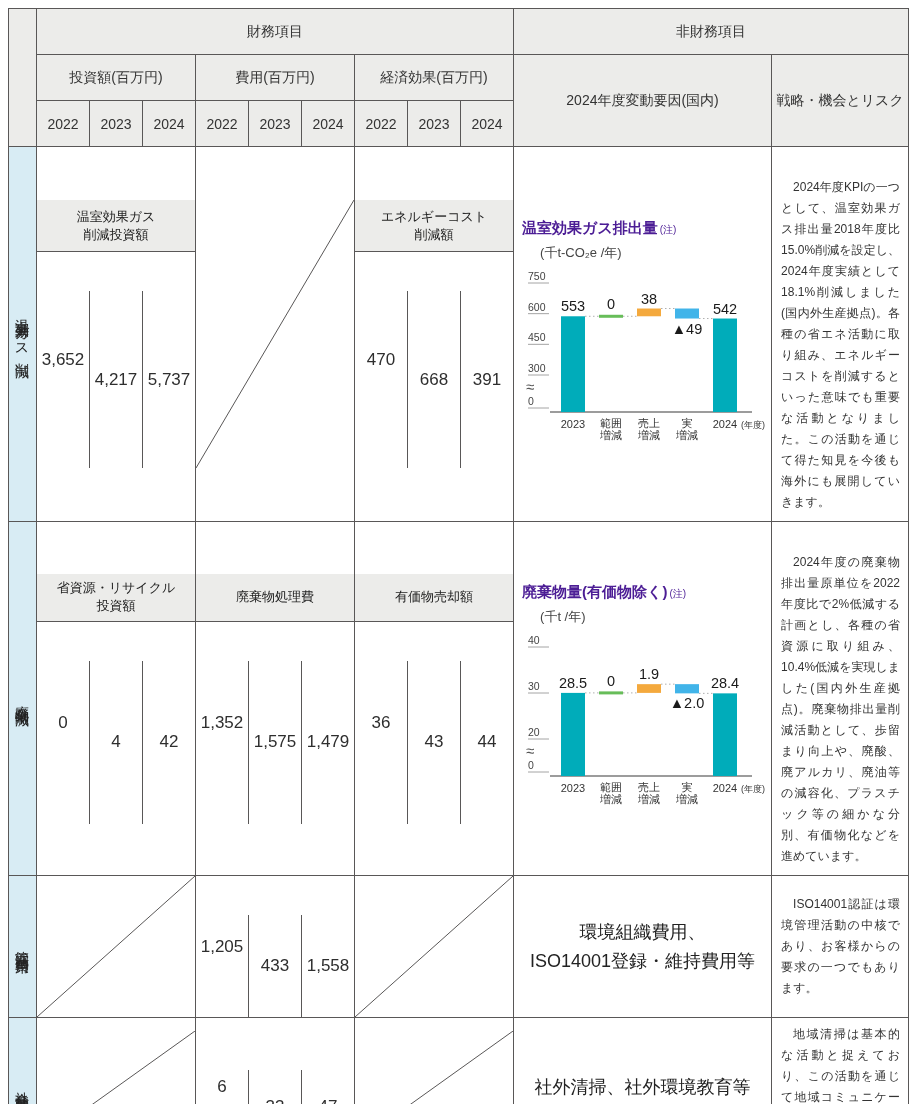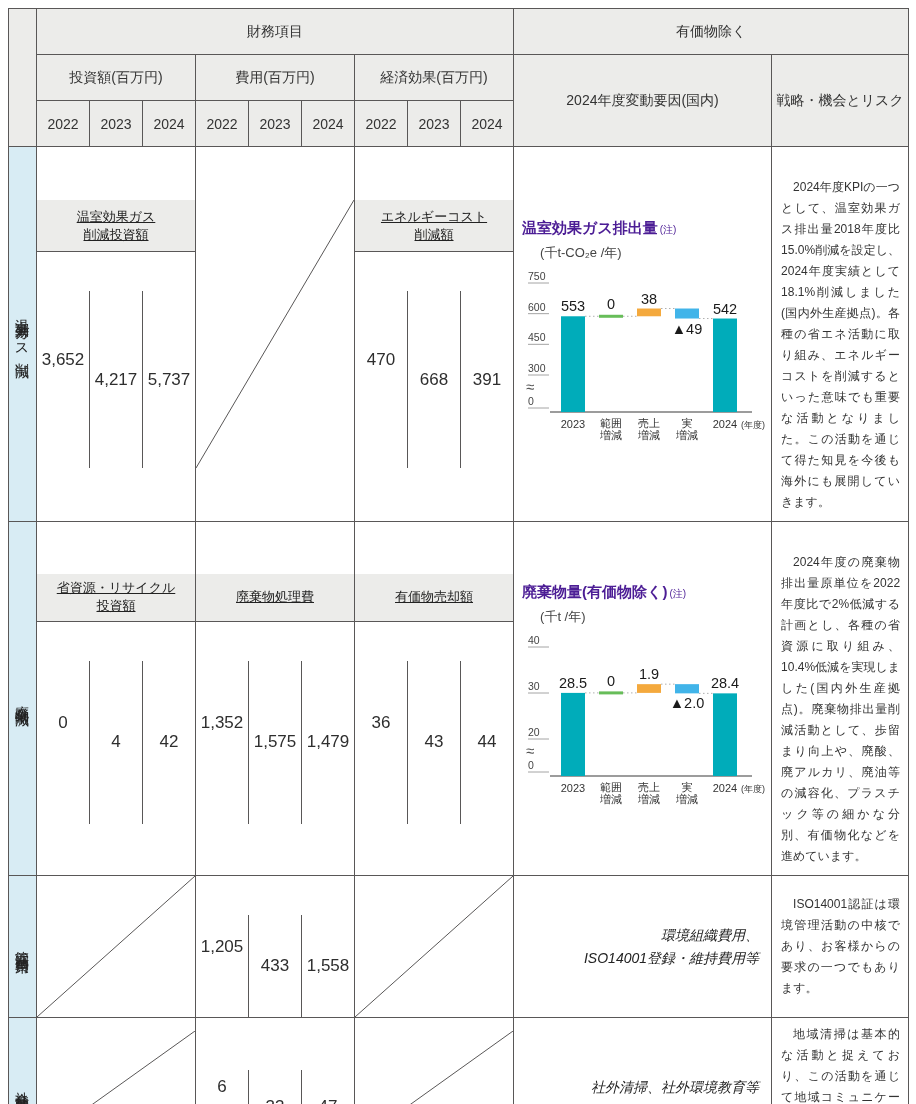--- a/index.html
+++ b/index.html
@@ -36,41 +36,41 @@
   td.group{vertical-align:top;}
   .gwrap{display:flex;flex-direction:column;}
   .r1 .gwrap,.r1 .diagbox{height:268px;}
   .r2 .gwrap,.r2 .diagbox{height:250px;}
   .r3 .valsfull,.r3 .diagbox{height:141px;}
   .r4 .valsfull,.r4 .diagbox{height:113px;}
   .r5 .valsfull,.r5 .diagbox{height:144px;}
   .subhead{
     background:var(--hdr);border-bottom:1px solid var(--border);
     display:flex;flex-direction:column;justify-content:center;align-items:center;
-    font-size:13px;line-height:1.35;color:#222;text-decoration:underline;
+    font-size:13px;line-height:1.35;color:#222;
   }
   .r1 .subhead{height:52px;}
   .r2 .subhead{height:48px;}
   .vals{flex:1;display:flex;}
   .valsfull{display:flex;}
   .val{
     flex:1;display:flex;align-items:center;justify-content:center;
     font-size:17px;color:#2e2e2e;
   }
   .vals .val + .val,.valsfull .val + .val{border-left:1px solid var(--border);margin-top:39px;}
   td.diag{padding:0;}
   .diagbox{width:100%;}
   .diagbox svg{display:block;width:100%;height:100%;}
   td.factor{vertical-align:top;}
   td.factor.mid{vertical-align:middle;}
   .chart{padding:12px 6px 0 8px;}
   .c-title{font-size:15px;font-weight:700;color:#4c1d95;line-height:1.2;}
   .c-note{font-size:10px;font-weight:400;margin-left:2px;}
   .c-unit{font-size:13px;color:#444;margin:7px 0 0 18px;}
-  .factor-text{padding:0 12px;font-size:14px;line-height:1.6;color:#222;text-align:right;font-style:italic;}
+  .factor-text{padding:0 12px;font-size:18px;line-height:1.6;color:#222;text-align:center;}
   .factor-text span{display:block;}
   td.strategy{vertical-align:top;}
   td.strategy.mid{vertical-align:middle;}
   td.strategy p{
     margin:0;padding:30px 8px 8px 9px;font-size:12px;line-height:1.75;
     text-align:justify;text-indent:1em;color:#333;
   }
   td.strategy.mid p{padding-top:6px;padding-bottom:6px;}
 </style>
 </head>
@@ -89,21 +89,21 @@
       <col style="width:53px">
         <col style="width:53px">
         <col style="width:53px">
       <col style="width:258px">
         <col style="width:137px">
     </colgroup>
     <thead>
       <tr class="h29">
         <th class="corner" rowspan="3"></th>
         <th class="ghead" colspan="9">財務項目</th>
-        <th class="ghead" colspan="2">有価物除く</th>
+        <th class="ghead" colspan="2">非財務項目</th>
       </tr>
       <tr class="h29">
         <th class="ghead" colspan="3">投資額(百万円)</th>
         <th class="ghead" colspan="3">費用(百万円)</th>
         <th class="ghead" colspan="3">経済効果(百万円)</th>
         <th class="ghead" rowspan="2">2024年度変動要因(国内)</th>
         <th class="ghead" rowspan="2">戦略・機会とリスク</th>
       </tr>
       <tr class="h29">
         <th class="yhead">2022</th>

